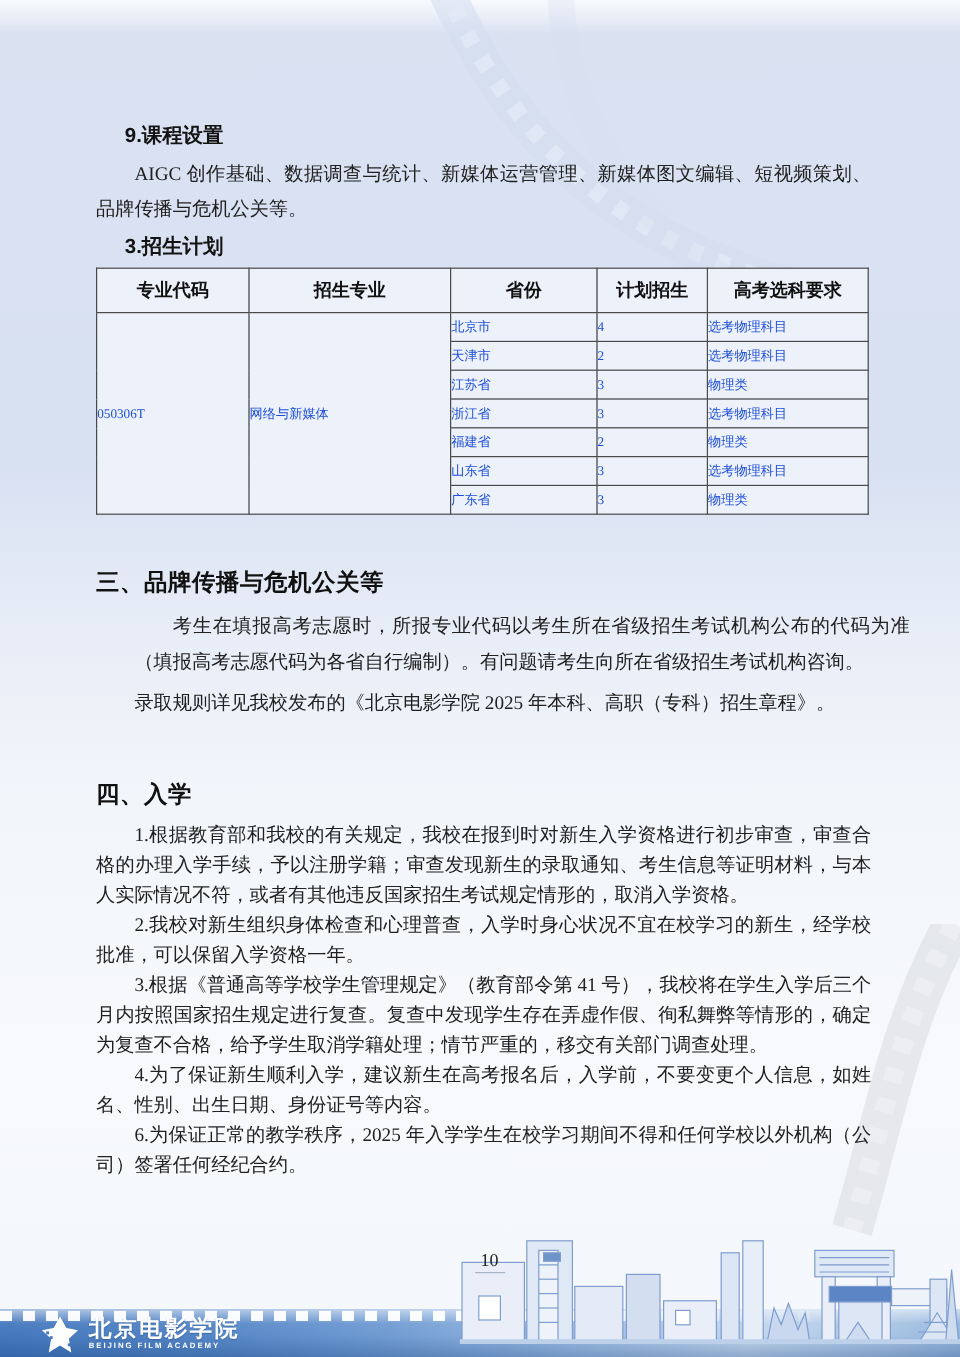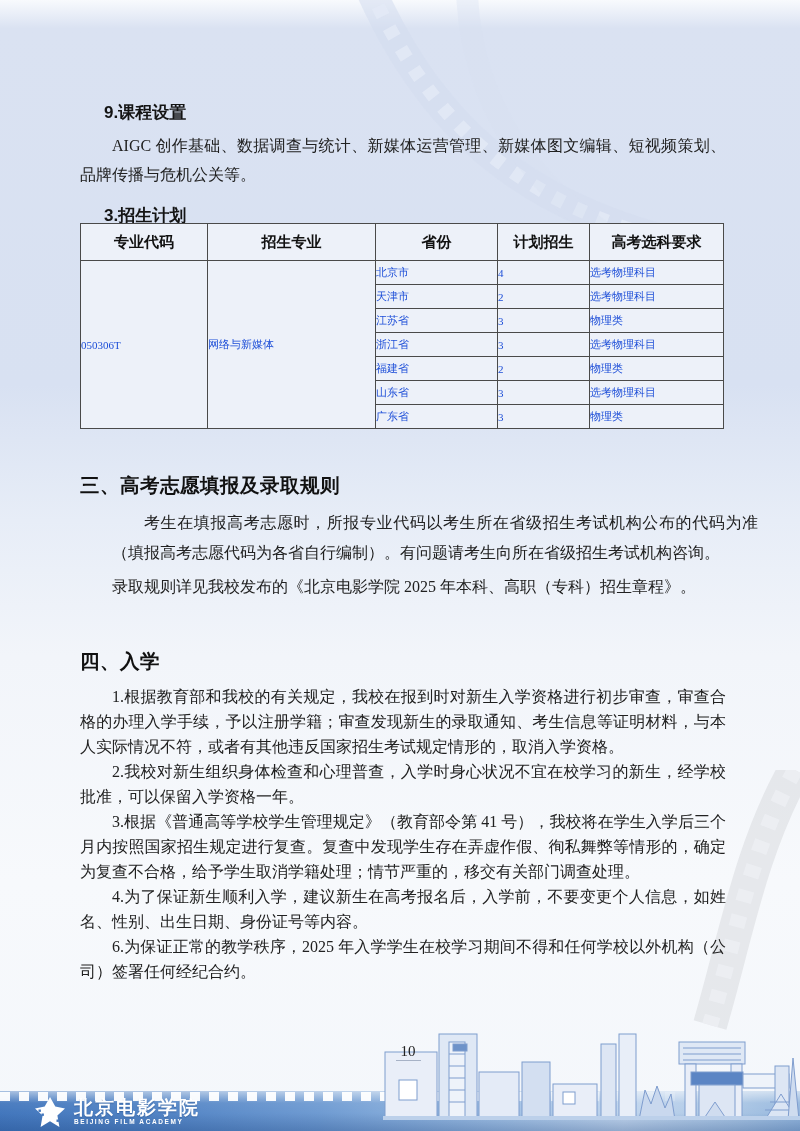--- a/index.html
+++ b/index.html
@@ -106,21 +106,21 @@
   </svg>
 
   <svg class="abs wm" style="left:690px; top:770px;" width="110" height="260" viewBox="0 0 110 260">
     <path d="M105,0 C60,80 45,170 20,255" fill="none" stroke="#d6d7db" stroke-width="34" opacity="0.5"></path>
     <path d="M105,0 C60,80 45,170 20,255" fill="none" stroke="#eceef3" stroke-width="16" opacity="0.9" stroke-dasharray="12 14"></path>
   </svg>
 
   <div class="abs h-num" style="left:104px; top:101px;">9.课程设置</div>
   <p class="abs body-p" style="left:80px; top:131px; width:646px; line-height:29px;">AIGC 创作基础、数据调查与统计、新媒体运营管理、新媒体图文编辑、短视频策划、品牌传播与危机公关等。</p>
 
-  <div class="abs h-num" style="left:104px; top:204px;text-align:center;">3.招生计划</div>
+  <div class="abs h-num" style="left:104px; top:194px;text-align:center;">3.招生计划</div>
 
   <table class="plan abs" style="left:80px; top:223px; width:643px;">
     <colgroup>
       <col style="width:127px">
         <col style="width:168px">
         <col style="width:122px">
       <col style="width:92px">
         <col style="width:134px">
     </colgroup>
     <thead>
@@ -166,21 +166,21 @@
         <td>选考物理科目</td>
       </tr>
       <tr>
         <td>广东省</td>
         <td>3</td>
         <td>物理类</td>
       </tr>
     </tbody>
   </table>
 
-  <div class="abs h-big" style="left:80px; top:472px;">三、高考志愿填报及录取规则</div>
+  <div class="abs h-big" style="left:80px; top:472px;">三、品牌传播与危机公关等</div>
   <p class="abs body-p" style="left:80px; top:508px; width:646px; line-height:30px;margin-left:32px;">考生在填报高考志愿时，所报专业代码以考生所在省级招生考试机构公布的代码为准（填报高考志愿代码为各省自行编制）。有问题请考生向所在省级招生考试机构咨询。</p>
   <p class="abs body-p" style="left:80px; top:572px; width:646px; line-height:30px;">录取规则详见我校发布的《北京电影学院 2025 年本科、高职（专科）招生章程》。</p>
 
   <div class="abs h-big" style="left:80px; top:648px;">四、入学</div>
   <div class="abs" style="left:80px; top:684px; width:646px;">
     <p class="body-p" style="line-height:25px;">1.根据教育部和我校的有关规定，我校在报到时对新生入学资格进行初步审查，审查合格的办理入学手续，予以注册学籍；审查发现新生的录取通知、考生信息等证明材料，与本人实际情况不符，或者有其他违反国家招生考试规定情形的，取消入学资格。</p>
     <p class="body-p" style="line-height:25px;">2.我校对新生组织身体检查和心理普查，入学时身心状况不宜在校学习的新生，经学校批准，可以保留入学资格一年。</p>
     <p class="body-p" style="line-height:25px;">3.根据《普通高等学校学生管理规定》（教育部令第 41 号），我校将在学生入学后三个月内按照国家招生规定进行复查。复查中发现学生存在弄虚作假、徇私舞弊等情形的，确定为复查不合格，给予学生取消学籍处理；情节严重的，移交有关部门调查处理。</p>
     <p class="body-p" style="line-height:25px;">4.为了保证新生顺利入学，建议新生在高考报名后，入学前，不要变更个人信息，如姓名、性别、出生日期、身份证号等内容。</p>
     <p class="body-p" style="line-height:25px;">6.为保证正常的教学秩序，2025 年入学学生在校学习期间不得和任何学校以外机构（公司）签署任何经纪合约。</p>

